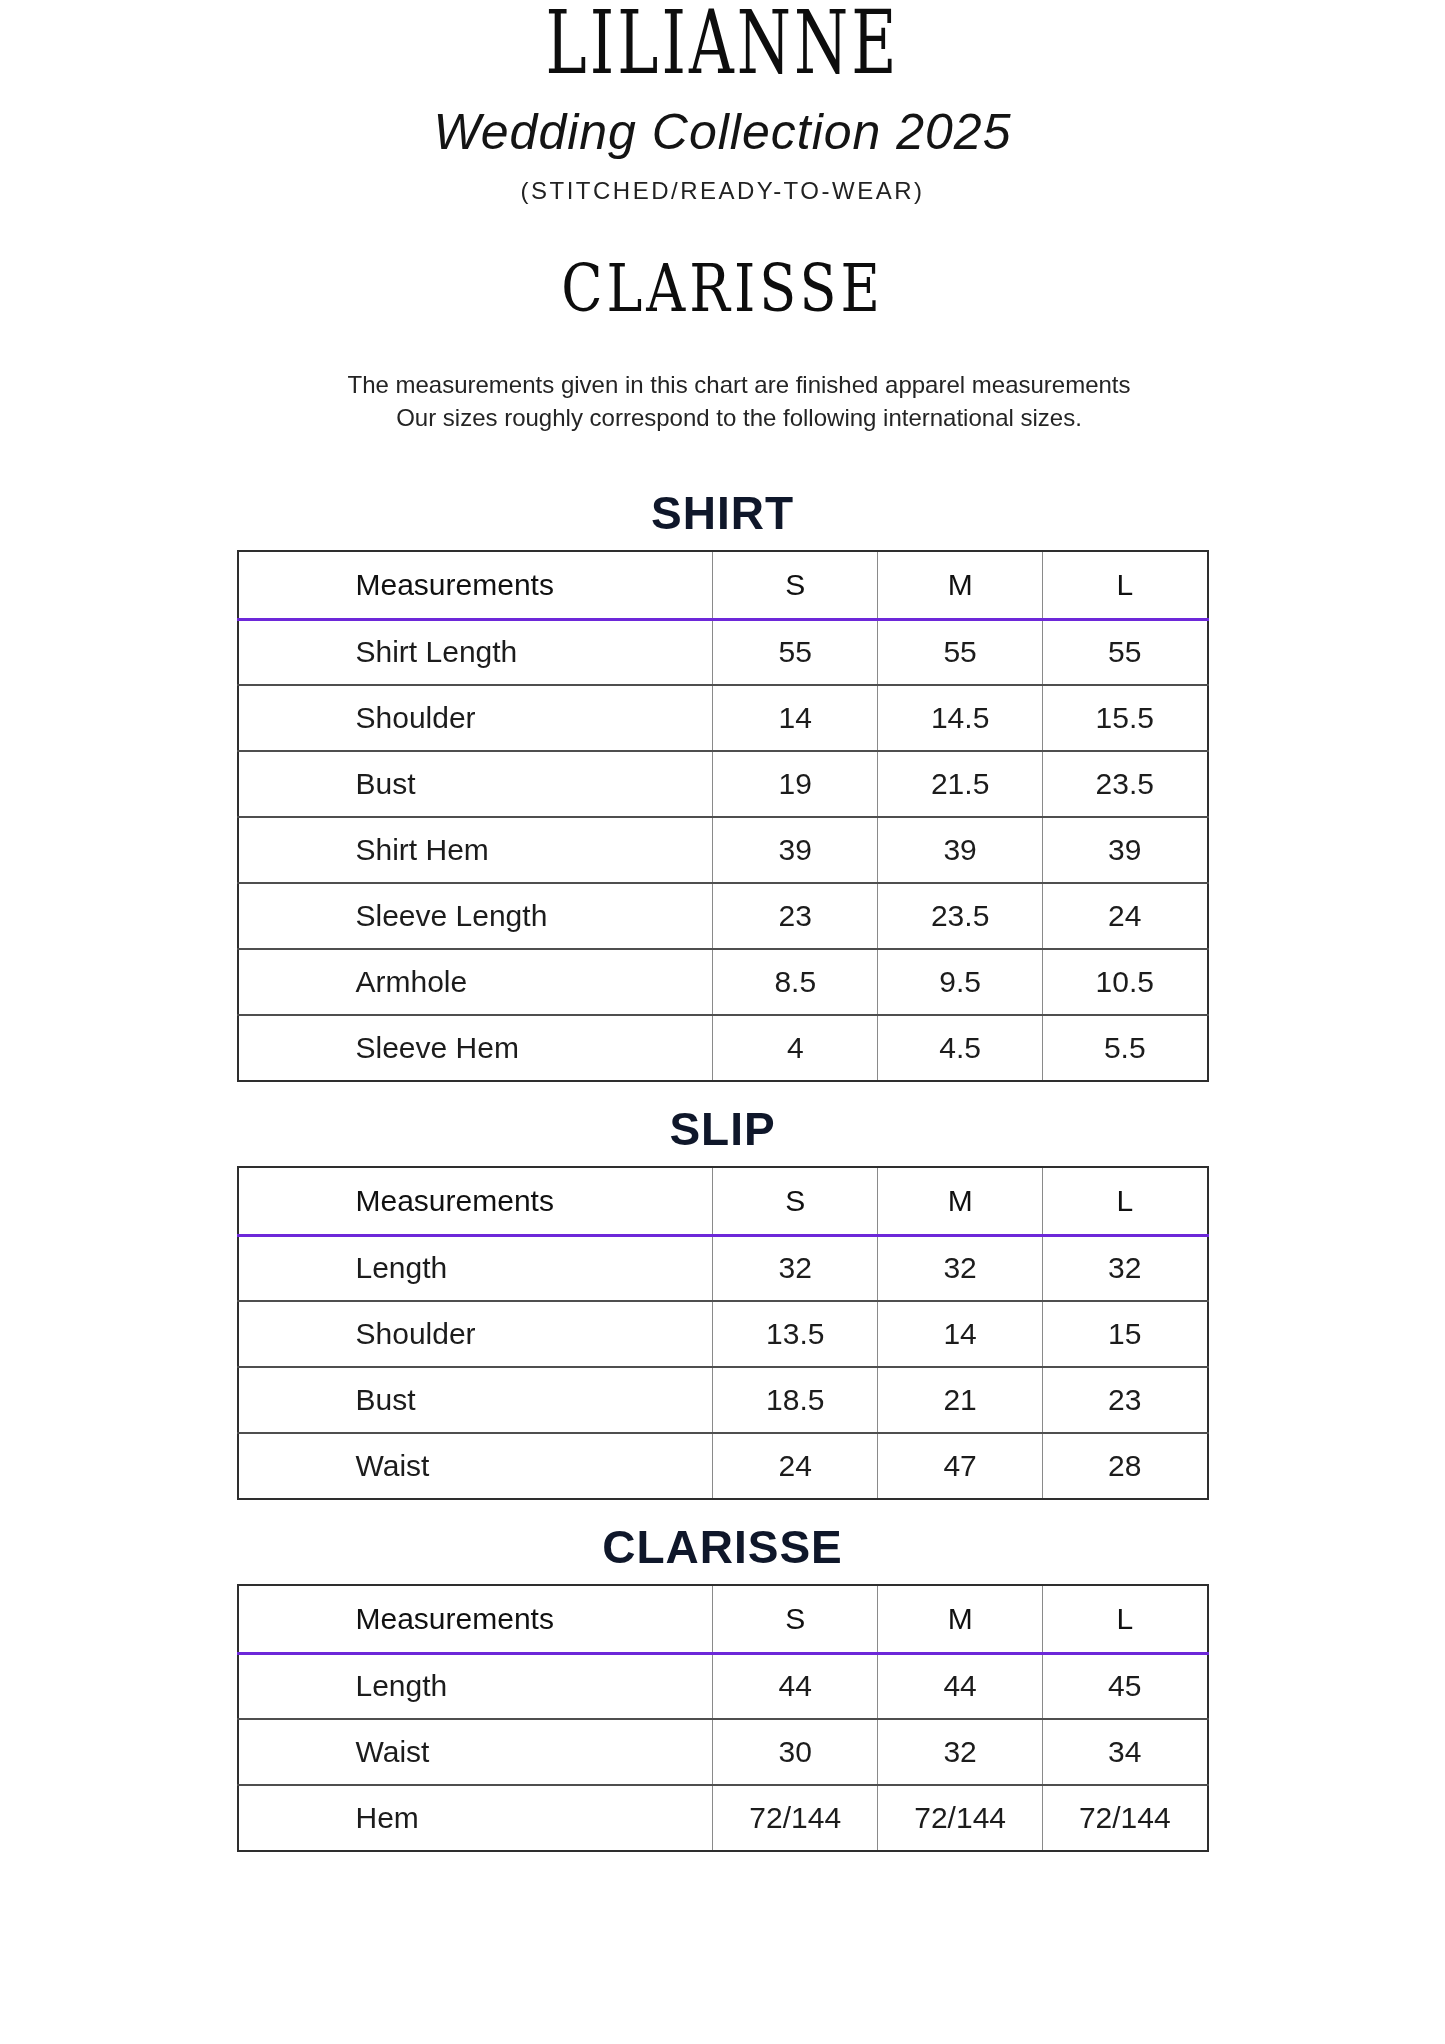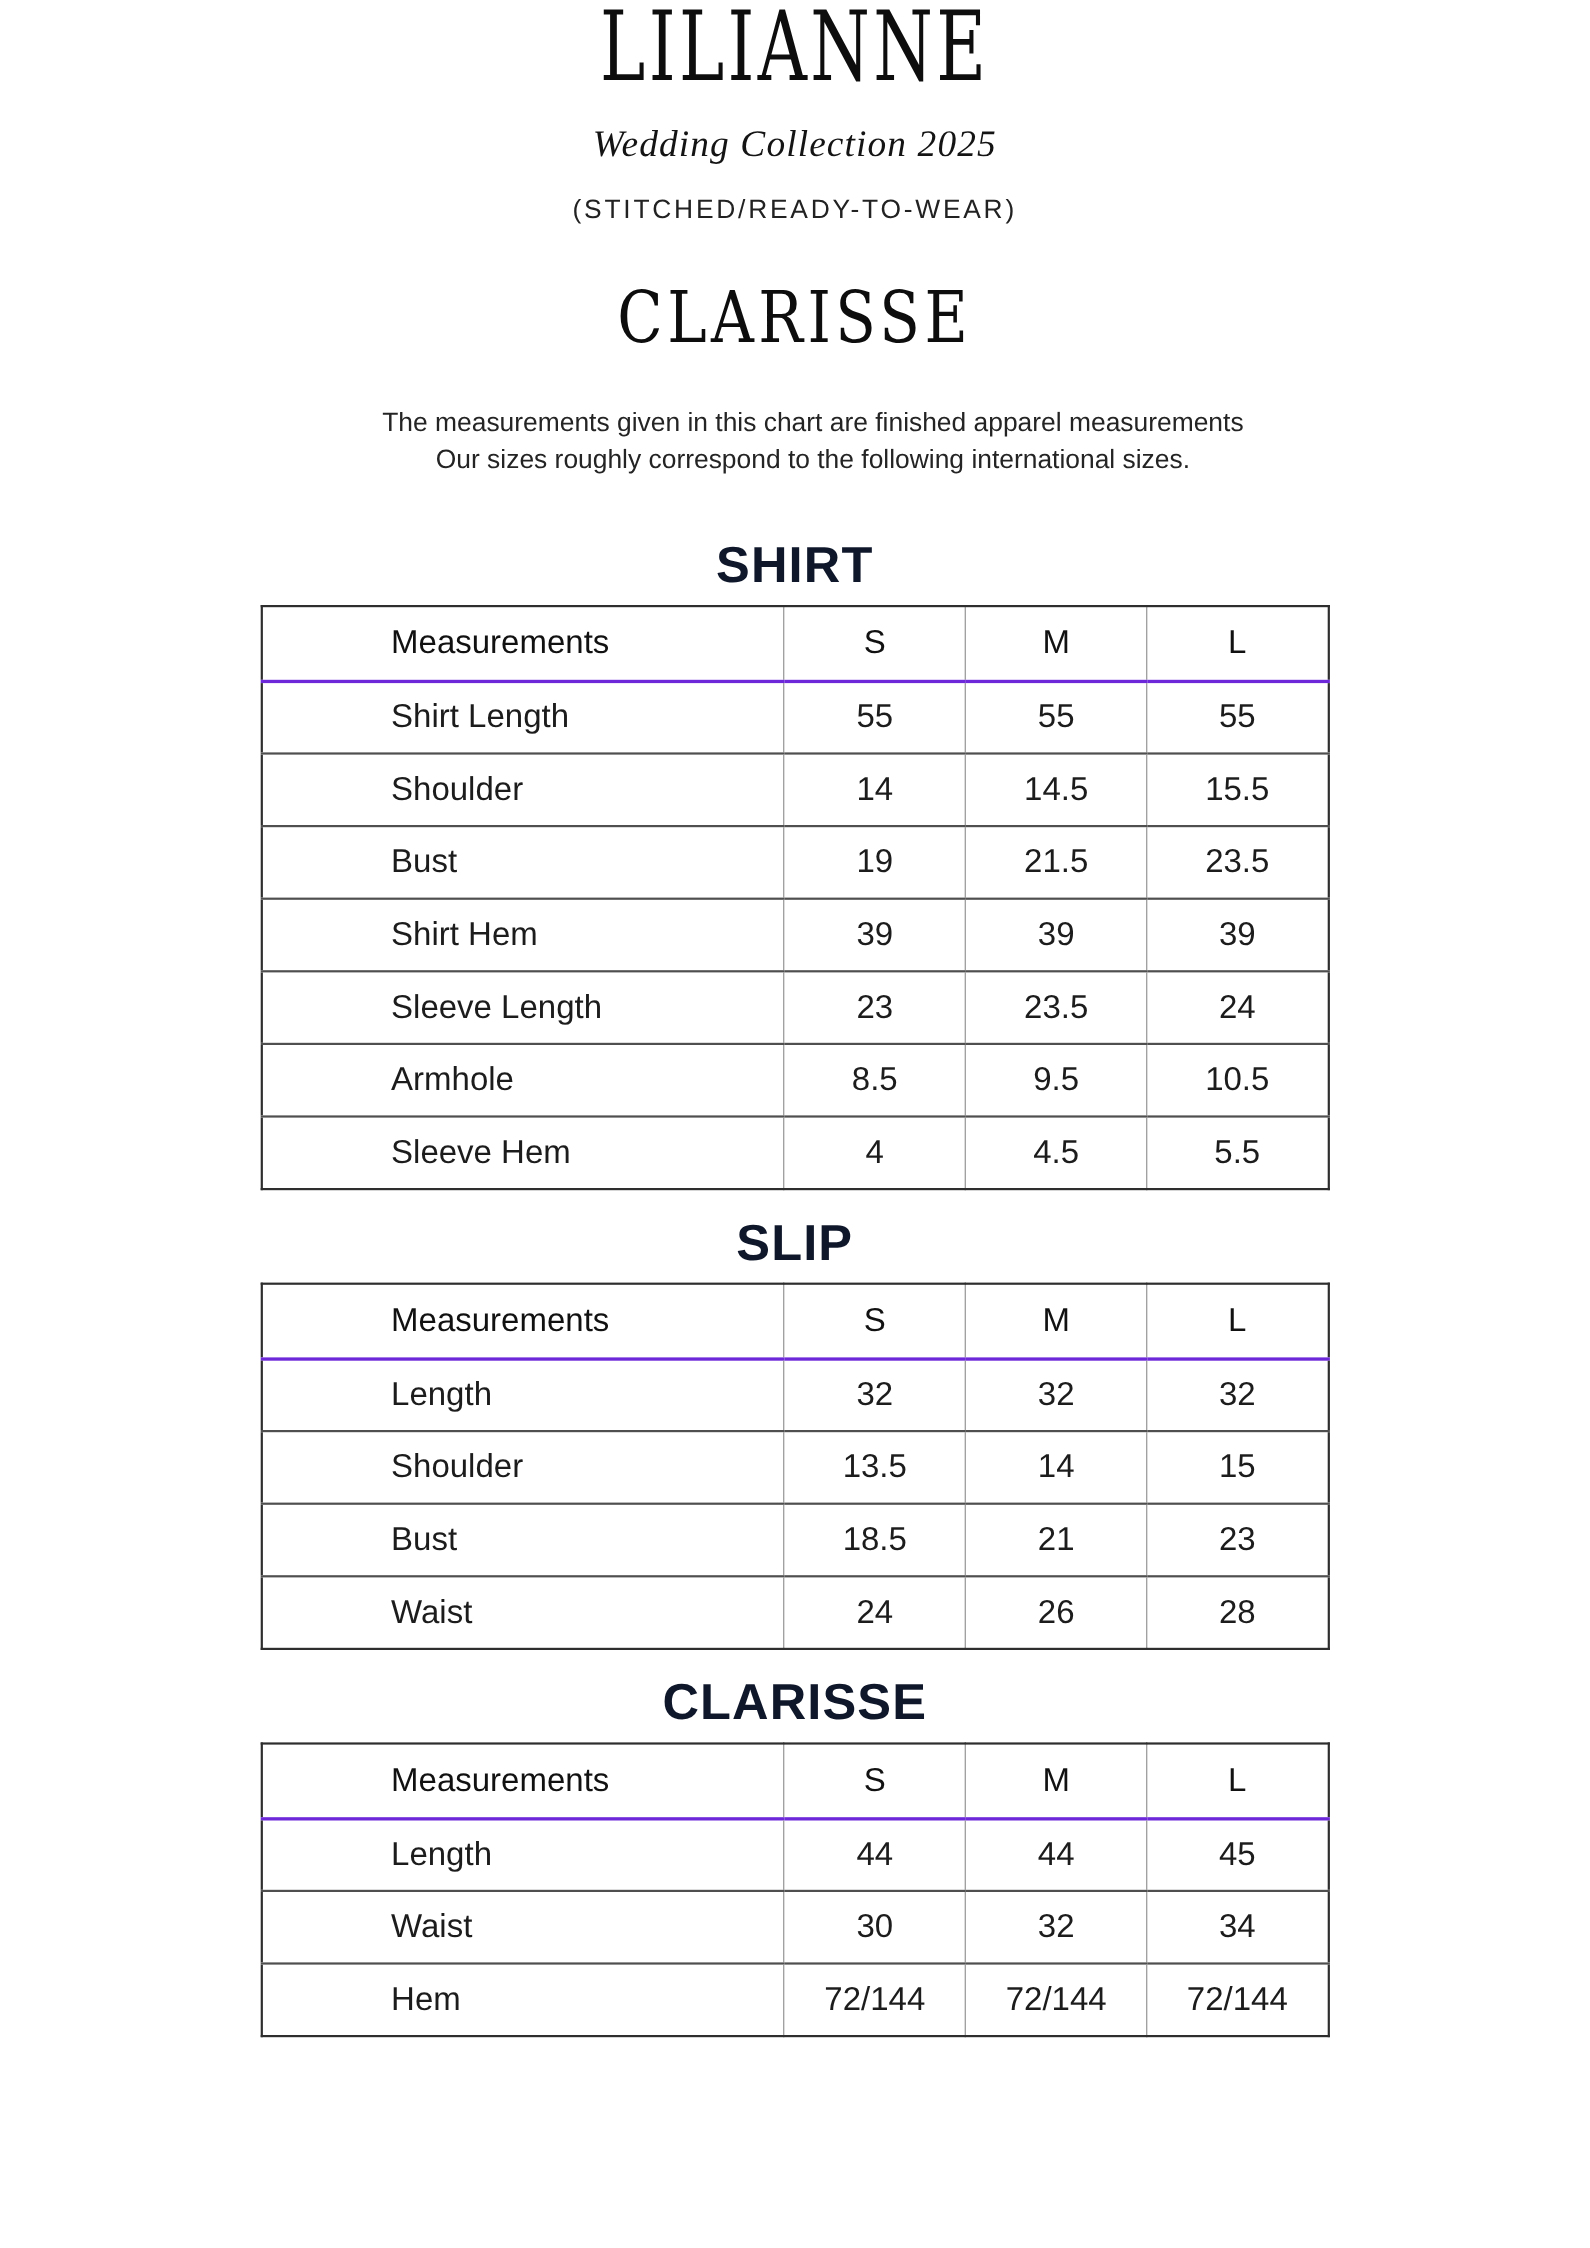--- a/index.html
+++ b/index.html
@@ -19,23 +19,23 @@
     font-size:62px;
     font-weight:400;
     letter-spacing:3px;
     color:#0d0d0d;
     height:86px; line-height:86px;
     transform:scaleY(1.42);
     transform-origin:center center;
   }
   .script-line {
     text-align:center;
-    font-family:Liberation Serif, serif;
+    font-family:Liberation Sans, sans-serif;
     font-style:italic;
-    font-size:34px;
+    font-size:50px;
     letter-spacing:1px;
     color:#141414;
     margin-top:6px;
     line-height:80px;
   }
   .subtitle {
     text-align:center;
     font-size:24px;
     letter-spacing:2.5px;
     color:#222222;
@@ -211,21 +211,21 @@
         </tr>
         <tr>
           <td class="label">Bust</td>
           <td class="val">18.5</td>
           <td class="val">21</td>
           <td class="val">23</td>
         </tr>
         <tr>
           <td class="label">Waist</td>
           <td class="val">24</td>
-          <td class="val">26</td>
+          <td class="val">47</td>
           <td class="val">28</td>
         </tr>
       </tbody>
     </table>
   </section>
 
   <section class="chart-section">
     <h2 class="section-title">CLARISSE</h2>
     <table class="size-table">
       <colgroup>

